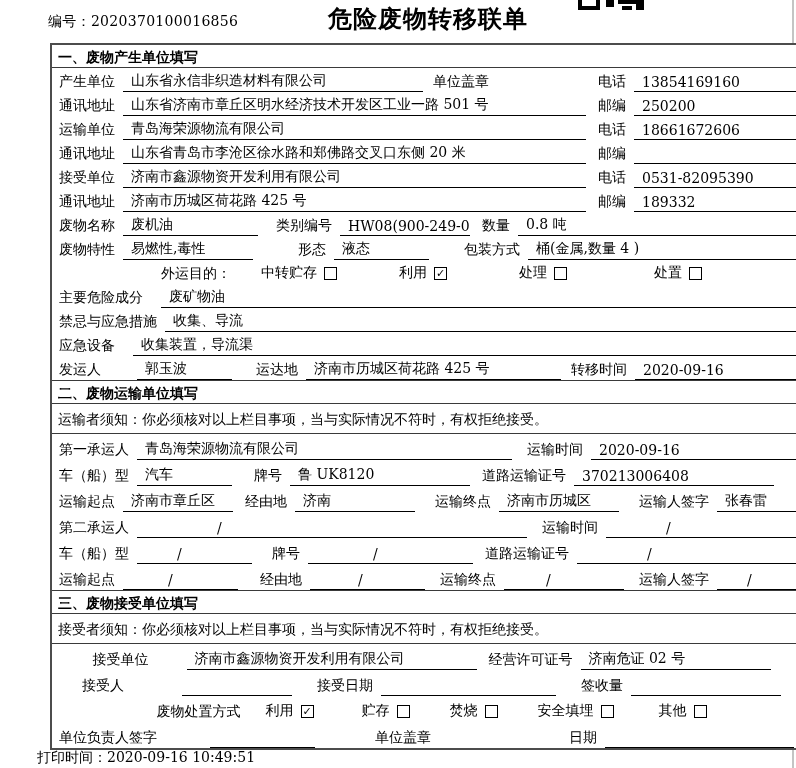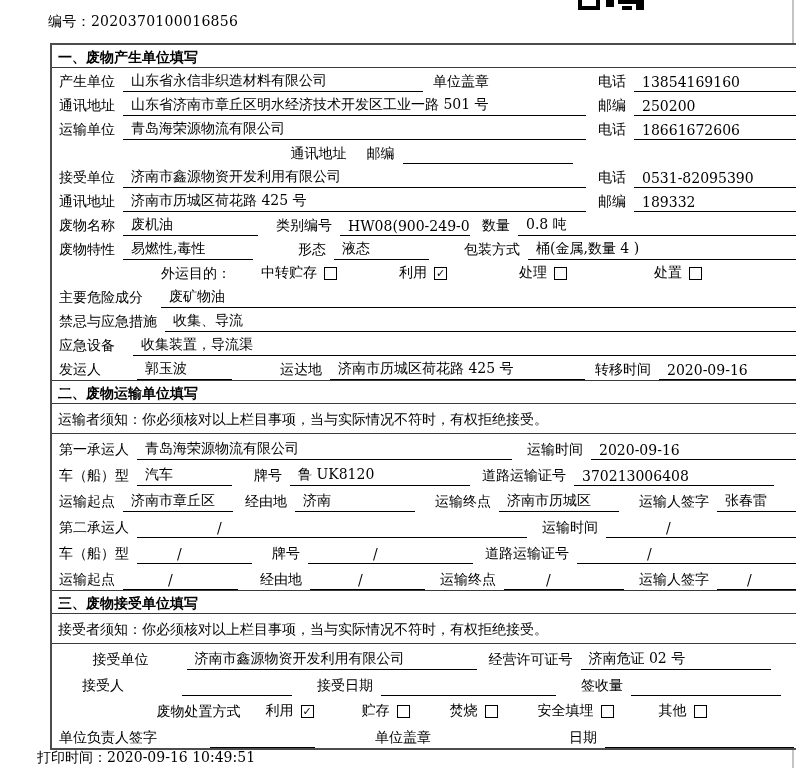--- a/index.html
+++ b/index.html
@@ -34,20 +34,21 @@
   .foot { position:absolute; left:37px; top:749px; font-size:14px; }
 </style>
 </head>
 <body>
 
 <div class="page">
   <div class="edge"></div>
 
   <div class="doc-no"><span>编号：</span><span>2020370100016856</span></div>
 
+  <div class="doc-title">危险废物转移联单</div>
 
   <svg class="qr" width="68" height="10" viewBox="0 0 68 10">
     <rect x="0" y="0" width="4" height="10" fill="#000"></rect>
     <rect x="18" y="0" width="4" height="10" fill="#000"></rect>
     <rect x="0" y="6" width="22" height="4" fill="#000"></rect>
     <rect x="28" y="0" width="8" height="7" fill="#000"></rect>
     <rect x="40" y="0" width="26" height="4" fill="#000"></rect>
     <rect x="44" y="6" width="10" height="4" fill="#000"></rect>
     <rect x="58" y="4" width="8" height="6" fill="#000"></rect>
   </svg>
@@ -75,20 +76,21 @@
 
       <div class="r">
         <span class="l">运输单位</span>
         <span class="u uf">青岛海荣源物流有限公司</span>
         <span class="l" style="margin-left:12px">电话</span>
         <span class="u" style="width:170px">18661672606</span>
       </div>
 
       <div class="r">
         <span class="l">通讯地址</span>
+        <span class="u uf">山东省青岛市李沧区徐水路和郑佛路交叉口东侧 20 米</span>
         <span class="l" style="margin-left:12px">邮编</span>
         <span class="u" style="width:170px"></span>
       </div>
 
       <div class="r">
         <span class="l">接受单位</span>
         <span class="u uf">济南市鑫源物资开发利用有限公司</span>
         <span class="l" style="margin-left:12px">电话</span>
         <span class="u" style="width:170px">0531-82095390</span>
       </div>
@@ -149,21 +151,21 @@
       </div>
 
       <div class="r">
         <span class="l">应急设备</span>
         <span class="u uf" style="margin-left:10px">收集装置，导流渠</span>
       </div>
 
       <div class="r">
         <span class="l">发运人</span>
         <span class="u" style="width:95px;margin-left:28px">郭玉波</span>
-        <span class="l" style="margin-left:48px">运达地</span>
+        <span class="l" style="margin-left:24px">运达地</span>
         <span class="u" style="width:255px">济南市历城区荷花路 425 号</span>
         <span class="l" style="margin-left:10px">转移时间</span>
         <span class="u uf">2020-09-16</span>
       </div>
     </div>
 
     <div class="sec">
       <div class="sh">二、废物运输单位填写</div>
       <div class="nt">运输者须知：你必须核对以上栏目事项，当与实际情况不符时，有权拒绝接受。</div>
 

